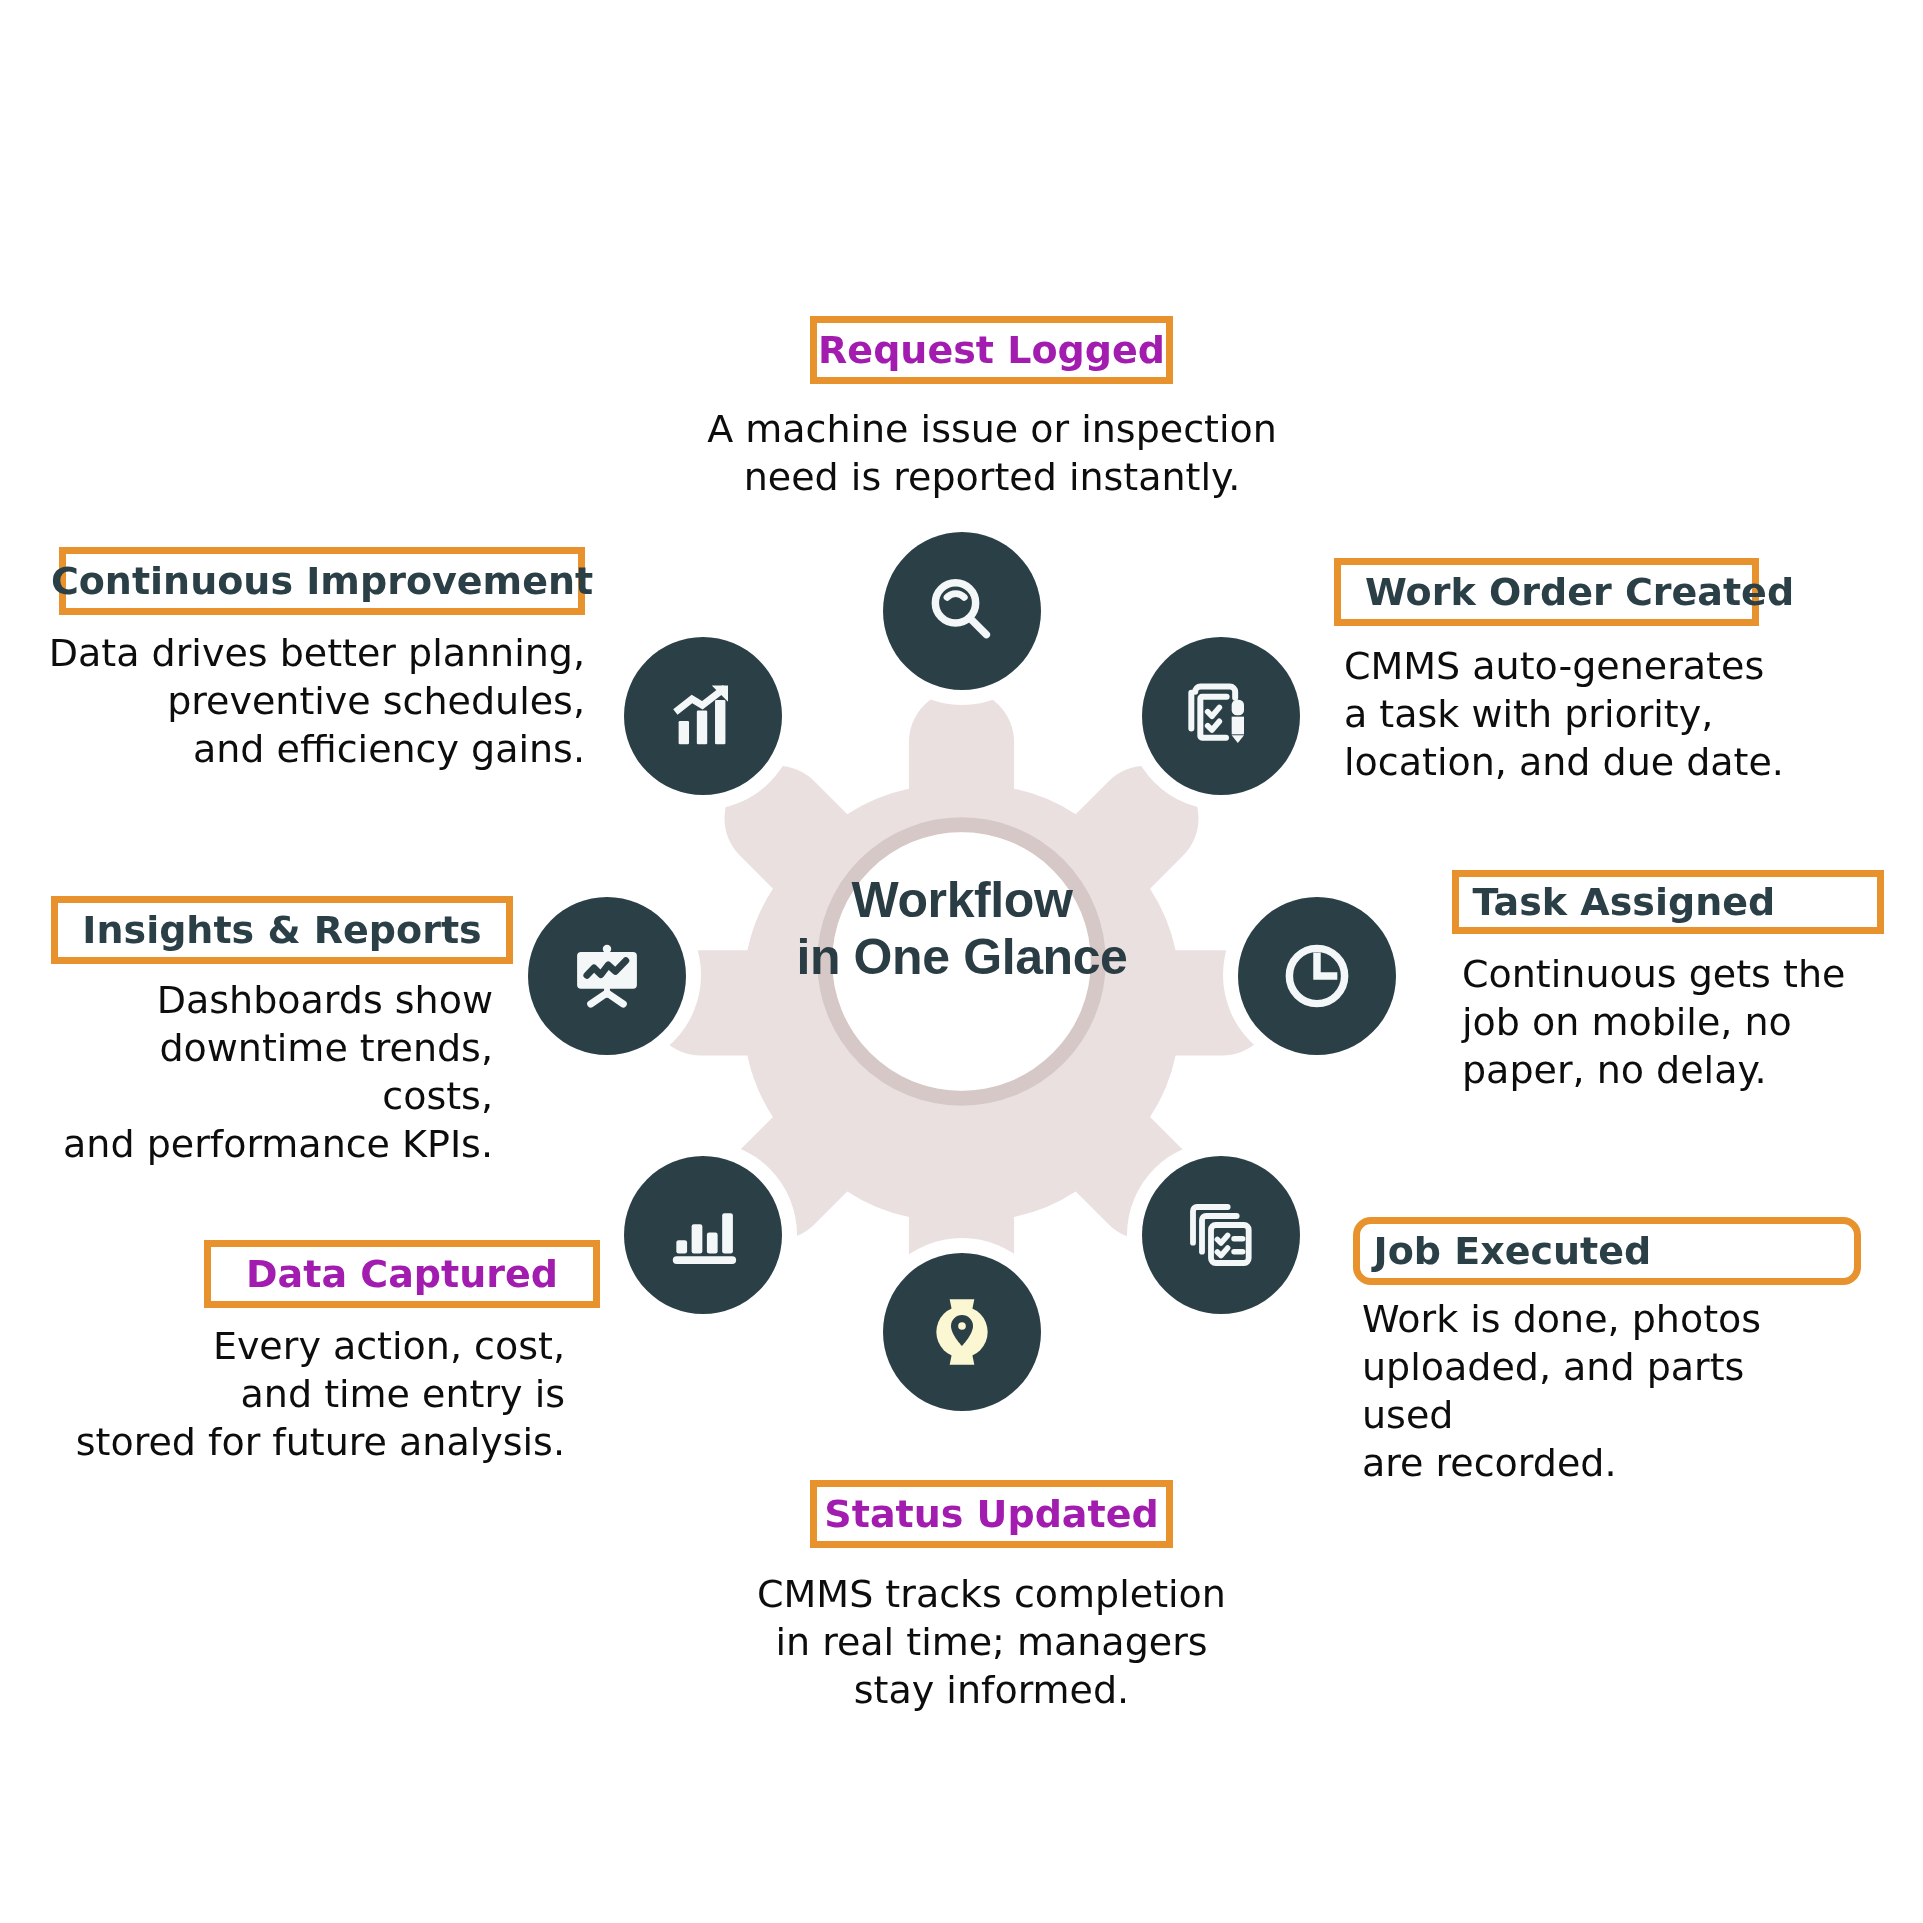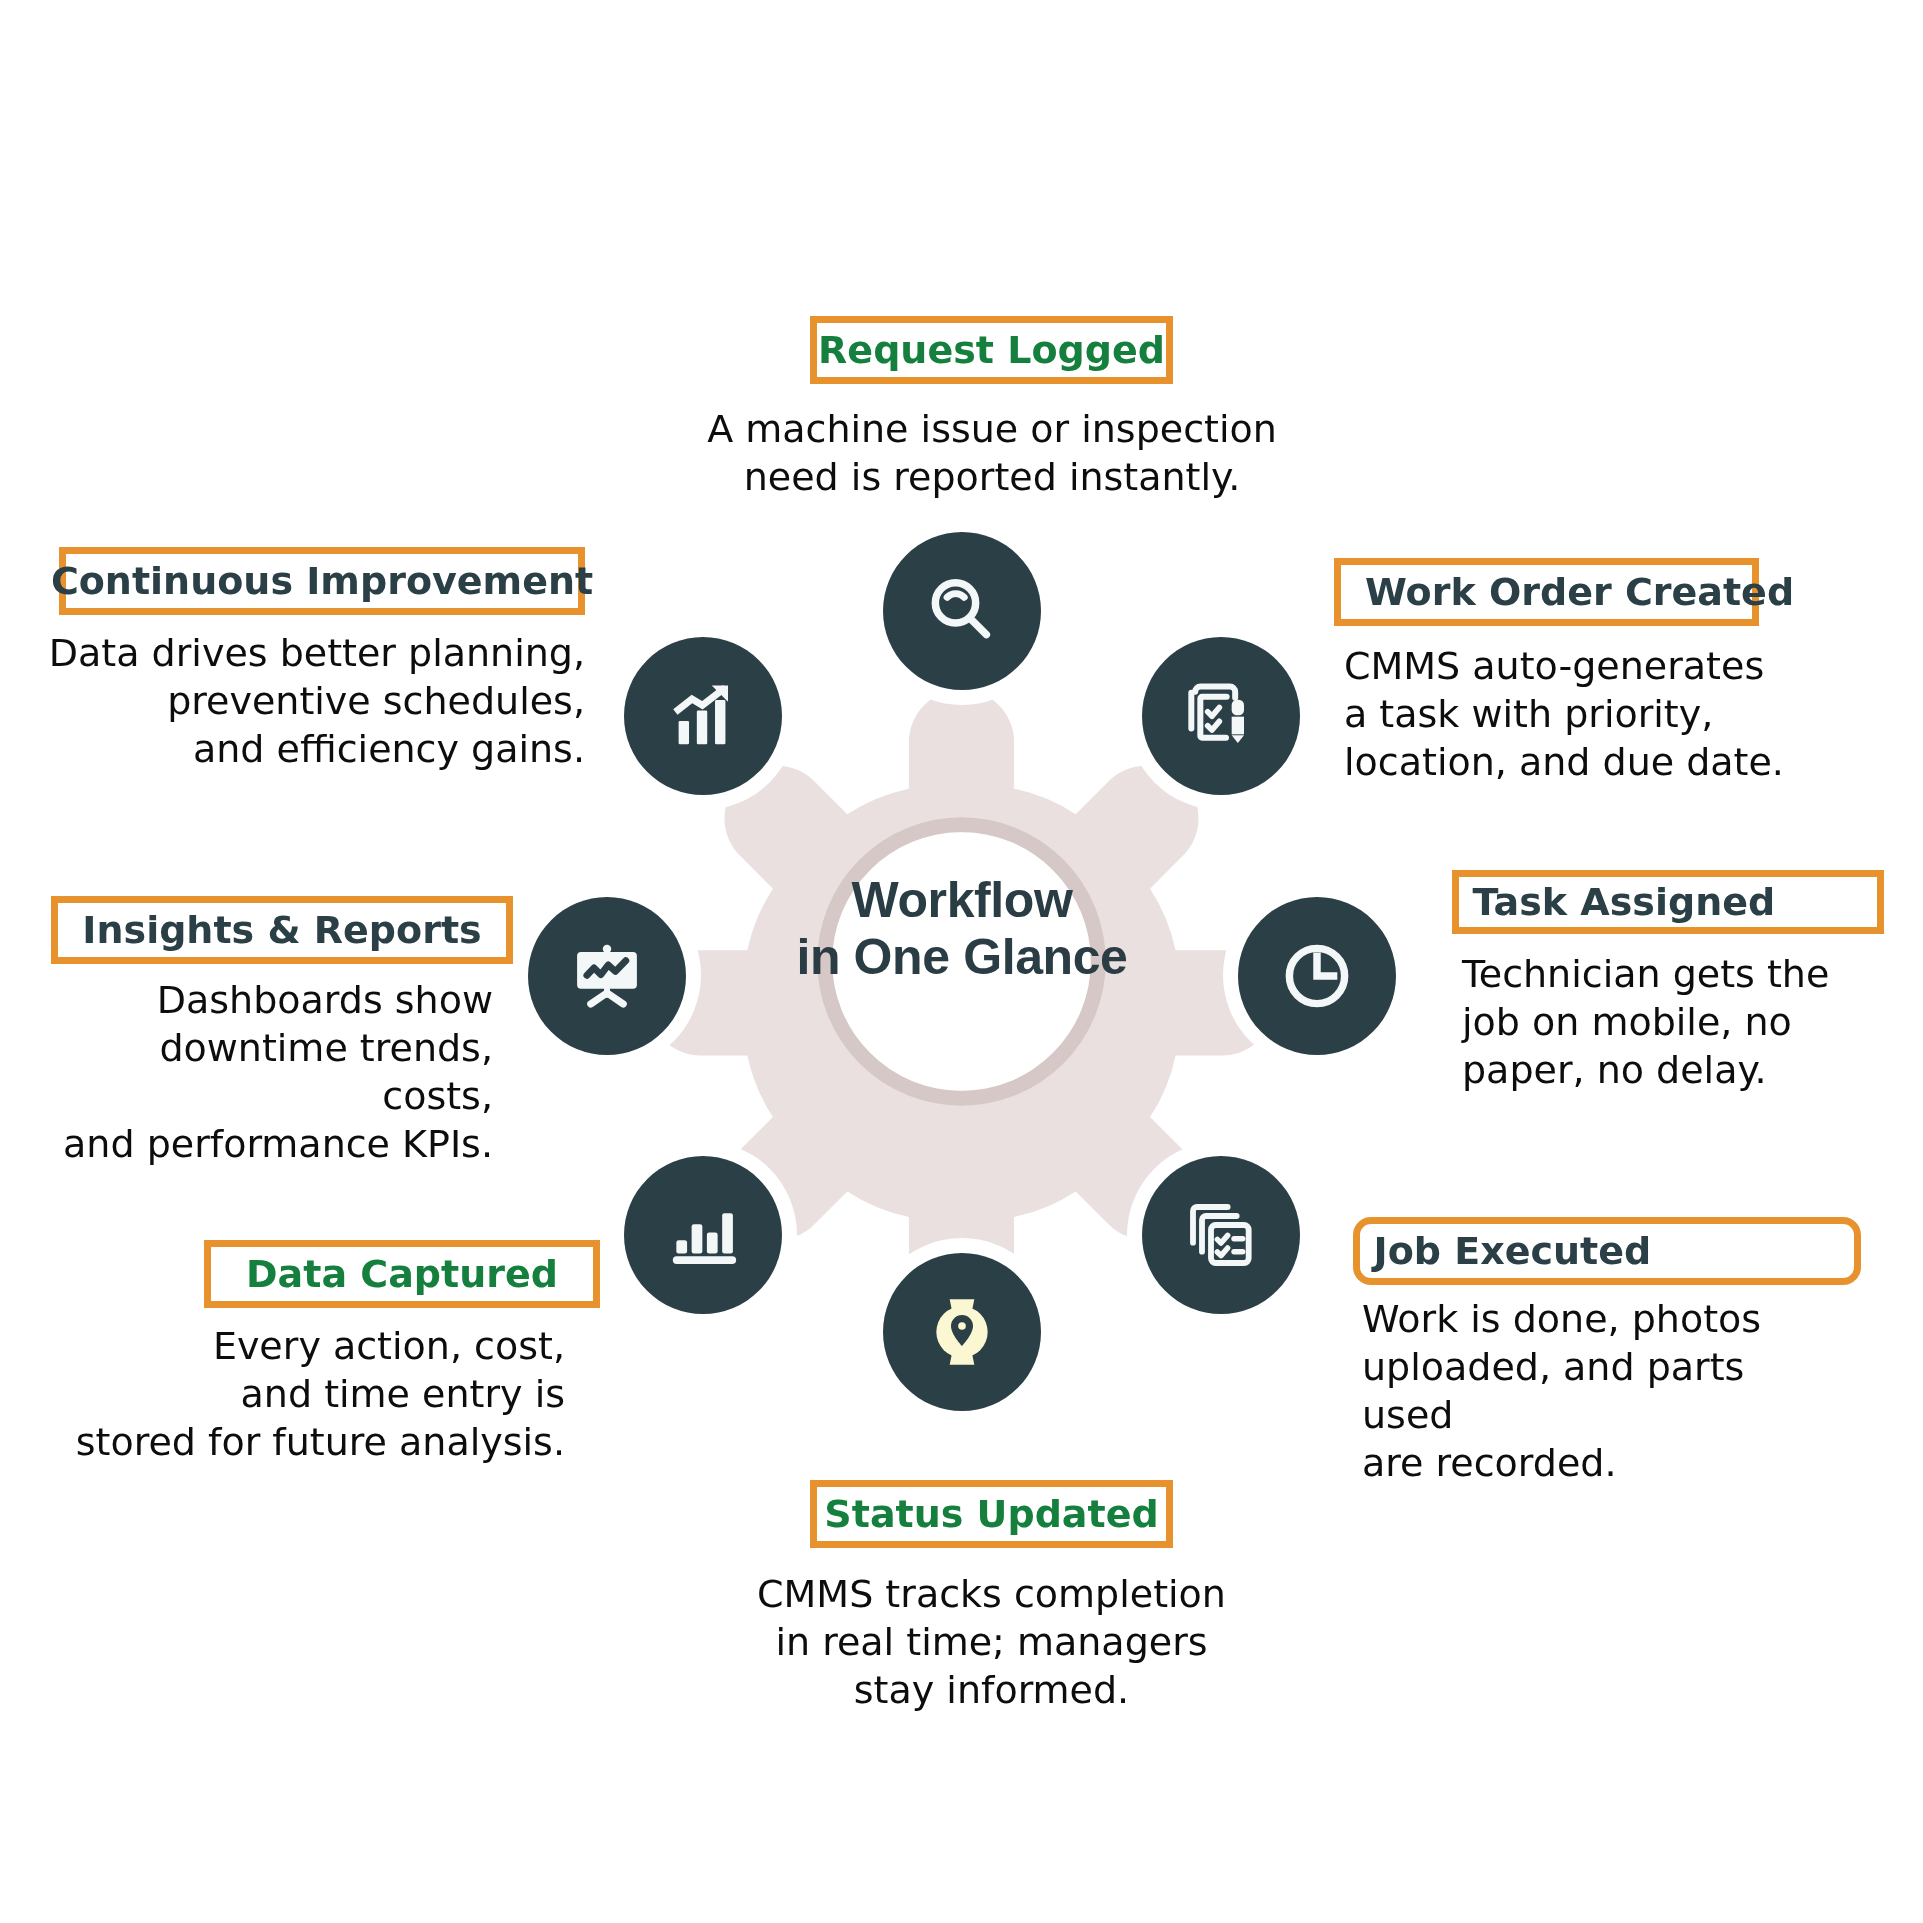--- a/index.html
+++ b/index.html
@@ -74,21 +74,21 @@
     padding: 4.5px 13.5px;
   }
   .label-box .label-text {
     font-family: "DejaVu Sans", sans-serif;
     font-weight: bold;
     font-size: 38px;
     line-height: 1;
     white-space: nowrap;
   }
   .lbl-dark .label-text { color: #2b3f47; }
-  .lbl-black .label-text { color: #15803d; }
+  .lbl-black .label-text { color: #a21caf; }
 
   
   .desc {
     position: absolute;
     font-family: "DejaVu Sans", sans-serif;
     font-size: 38px;
     line-height: 1.26;
     color: #0d0d0d;
     white-space: pre-line;
   }
@@ -198,21 +198,21 @@
     <span>
       <svg width="78" height="78" viewBox="0 0 48 48">
         <circle cx="24" cy="24" r="17" fill="none" stroke="#f4f7f8" stroke-width="4.6"></circle>
         <path d="M24 11.8 V24 H34.2" fill="none" stroke="#f4f7f8" stroke-width="4.6" stroke-linecap="square"></path>
       </svg>
     </span>
   </div>
   <div class="label-box lbl-dark" style="left:1452px; top:870px; width:432px; height:64px;">
     <span class="label-text">Task Assigned</span>
   </div>
-  <div class="desc t-left" style="left:1462px; top:951px; width:421px;">Technician gets the
+  <div class="desc t-left" style="left:1462px; top:951px; width:421px;">Continuous gets the
 job on mobile, no
 paper, no delay.</div>
 
   <div class="node-ring" style="left:1127px; top:1141px; width:188px; height:188px;"></div>
   <div class="node" style="left:1142px; top:1156px; width:158px; height:158px;">
     <span>
       <svg width="80" height="80" viewBox="0 0 48 48">
         <g fill="none" stroke="#f4f7f8" stroke-width="3.5" stroke-linecap="round" stroke-linejoin="round">
           <path d="M7.2 28.6 V9.6 a2.4 2.4 0 0 1 2.4 -2.4 H28"></path>
           <path d="M12.6 34 V15 a2.4 2.4 0 0 1 2.4 -2.4 H33.4"></path>

